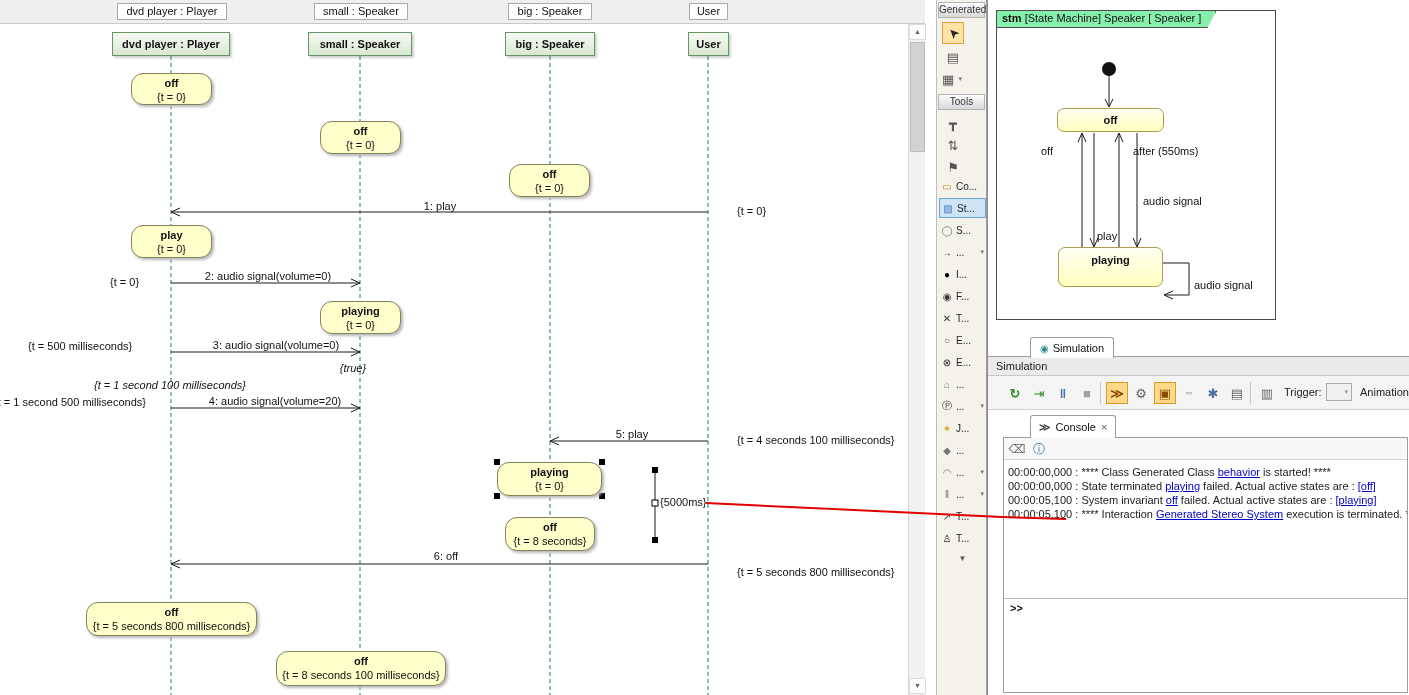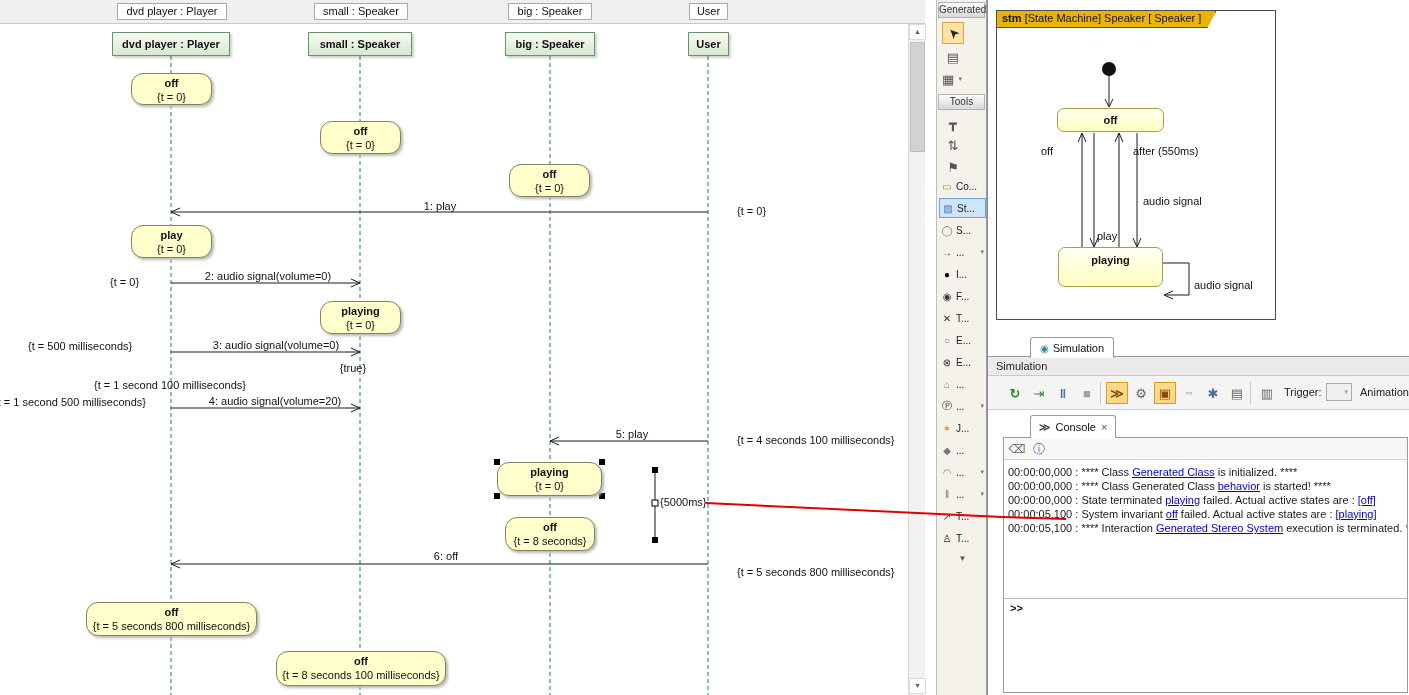--- a/index.html
+++ b/index.html
@@ -13,42 +13,42 @@
 
   
   .canvas { position:absolute; left:0; top:24px; width:908px; height:671px; background:#fff; overflow:hidden; }
   .seq-svg { position:absolute; left:0; top:0; }
   .head { position:absolute; height:24px; border:1px solid #679367; background:linear-gradient(180deg,#f6faf3,#d8e8d2); font-weight:bold; display:flex; align-items:center; justify-content:center; box-shadow:2px 2px 2px rgba(90,110,90,.3); white-space:nowrap; }
   .inv { position:absolute; background:#ffffcc; border:1px solid #83835c; border-radius:12px; text-align:center; padding-top:2px; box-shadow:2px 2px 3px #b9b9b9; overflow:hidden; }
   .inv-name { font-weight:bold; line-height:14px; }
   .inv-time { line-height:14px; }
   .msg-label { position:absolute; transform:translateX(-50%); white-space:nowrap; }
   .time-label { position:absolute; white-space:nowrap; }
-  .ctr { transform:translateX(-50%); }
+  .ctr { transform:translateX(-50%);font-style:italic; }
 
   
   .vscroll { position:absolute; left:908px; top:24px; width:17px; height:671px; background:#f1f1f1; border-left:1px solid #d8d8d8; }
   .sb-btn { position:absolute; left:0; width:17px; height:16px; background:#fdfdfd; border:1px solid #dcdcdc; color:#606060; font-size:7px; text-align:center; line-height:14px; }
   .sb-thumb { position:absolute; left:1px; top:18px; width:15px; height:110px; background:#d2d2d2; border:1px solid #bdbdbd; }
 
   
   .palette { position:absolute; left:936px; top:0; width:51px; height:695px; background:#f5f2ec; border-left:1px solid #bdbdbd; border-right:1px solid #9c9c9c; }
   .pal-header { position:absolute; left:1px; width:47px; height:16px; background:linear-gradient(#fdfdfd,#d8d8d8); border:1px solid #b3b3b3; font-size:10px; text-align:center; line-height:14px; color:#333; }
   .pal-tool { position:absolute; width:22px; height:22px; display:flex; align-items:center; justify-content:center; font-size:13px; color:#555; }
   .pal-tool.sel { background:#ffe2a6; border:1px solid #e3a23c; }
   .pal-item { position:absolute; left:2px; width:47px; height:20px; display:flex; align-items:center; gap:3px; padding-left:2px; font-size:10px; color:#222; white-space:nowrap; overflow:hidden; }
   .pal-item.sel { background:#cde5f7; border:1px solid #6da3d8; }
   .pi-ico { width:12px; text-align:center; font-size:10px; flex:0 0 12px; }
   .pi-caret { font-size:7px; color:#777; margin-left:auto; padding-right:2px; }
   .pal-scroll { position:absolute; left:17px; top:552px; width:17px; height:14px; text-align:center; font-size:8px; color:#555; line-height:14px; }
 
   
   .rightpanel { position:absolute; left:987px; top:0; width:422px; height:695px; background:#fff; border-left:1px solid #8f8f8f; }
   .stm-frame { position:absolute; left:8px; top:10px; width:280px; height:310px; border:1px solid #4c4c4c; background:#fff; }
-  .stm-head { position:absolute; left:0; top:0; height:17px; padding:1px 14px 1px 5px; border-right:1px solid #4c4c4c; border-bottom:1px solid #4c4c4c; background:#eab308; clip-path:polygon(0 0,100% 0,calc(100% - 9px) 100%,0 100%); white-space:nowrap;text-align:center; }
+  .stm-head { position:absolute; left:0; top:0; height:17px; padding:1px 14px 1px 5px; border-right:1px solid #4c4c4c; border-bottom:1px solid #4c4c4c; background:#86efac; clip-path:polygon(0 0,100% 0,calc(100% - 9px) 100%,0 100%); white-space:nowrap;text-align:center; }
   .stm-state { position:absolute; background:linear-gradient(180deg,#fffff2,#ffffc0); border:1px solid #ab9c4e; border-radius:7px; text-align:center; font-weight:bold; }
   .stm-lbl { position:absolute; white-space:nowrap; font-size:11px; }
   .tabline { position:absolute; left:0; top:356px; width:422px; height:0; border-top:1px solid #9c9c9c; }
   .sim-tab { position:absolute; left:42px; top:337px; height:21px; background:#fff; border:1px solid #9c9c9c; border-bottom:none; border-radius:3px 3px 0 0; display:flex; align-items:center; gap:4px; padding:0 9px; z-index:2; }
   .sim-title { position:absolute; left:0; top:357px; width:422px; height:19px; background:#ebebeb; border-bottom:1px solid #c8c8c8; line-height:18px; padding-left:8px; color:#222; }
   .sim-toolbar { position:absolute; left:0; top:376px; width:422px; height:34px; background:#f4f4f4; border-bottom:1px solid #d2d2d2; }
   .tb-icon { position:absolute; top:6px; width:22px; height:22px; display:flex; align-items:center; justify-content:center; font-size:13px; color:#666; }
   .tb-icon.hl { background:#ffd98a; border:1px solid #d89b2a; color:#8a4a00; }
   .tb-sep { position:absolute; top:6px; width:0; height:22px; border-left:1px solid #c8c8c8; }
   .tb-text { position:absolute; top:10px; font-size:11px; color:#222; white-space:nowrap; }
@@ -344,21 +344,20 @@
       <span>Console</span>
       <span style="color:#555">×</span>
     </div>
 
     <div class="console-box">
       <div class="con-toolbar">
         <div class="con-ico" style="left:4px;color:#666">⌫</div>
         <div class="con-ico" style="left:26px;color:#3a6ea5">ⓘ</div>
       </div>
       <div class="con-lines">
-        <div class="cline"><span>00:00:00,000 : **** Class </span><span class="lnk">Generated Class</span><span> is initialized. ****</span></div>
         <div class="cline"><span>00:00:00,000 : **** Class Generated Class </span><span class="lnk">behavior</span><span> is started! ****</span></div>
         <div class="cline"><span>00:00:00,000 : State terminated </span><span class="lnk">playing</span><span> failed. Actual active states are : </span><span class="lnk">[off]</span></div>
         <div class="cline"><span>00:00:05,100 : System invariant </span><span class="lnk">off</span><span> failed. Actual active states are : </span><span class="lnk">[playing]</span></div>
         <div class="cline"><span>00:00:05,100 : **** Interaction </span><span class="lnk">Generated Stereo System</span><span> execution is terminated. ****</span></div>
       </div>
       <div class="con-sep"></div>
       <div class="con-prompt">&gt;&gt;</div>
     </div>
   </div>
 

